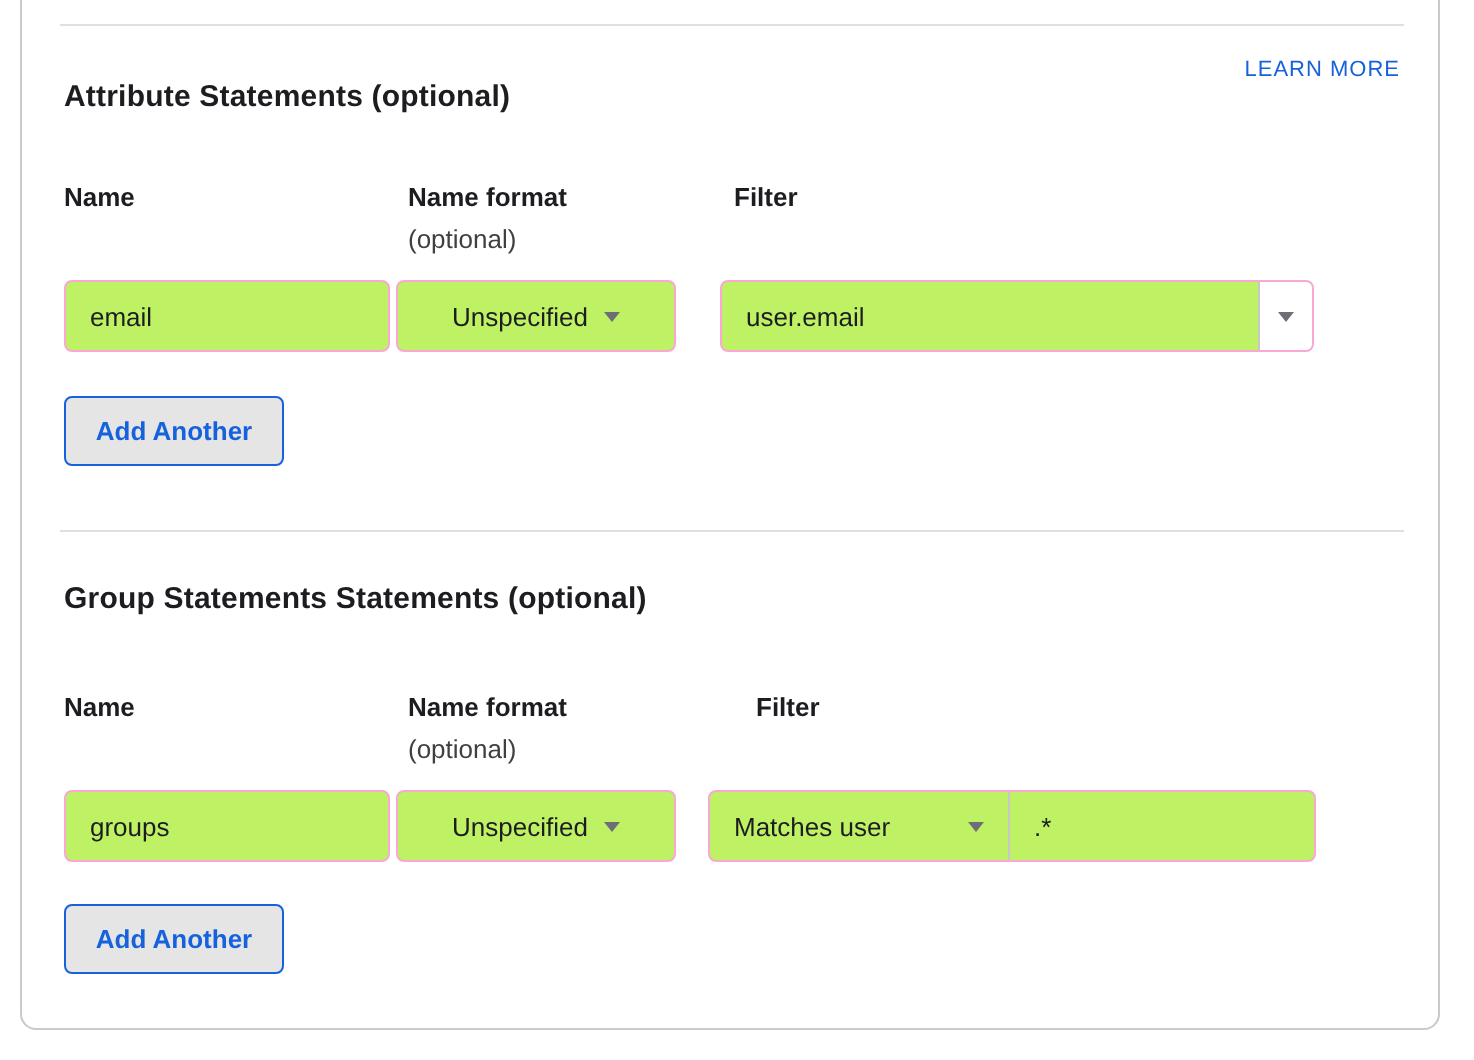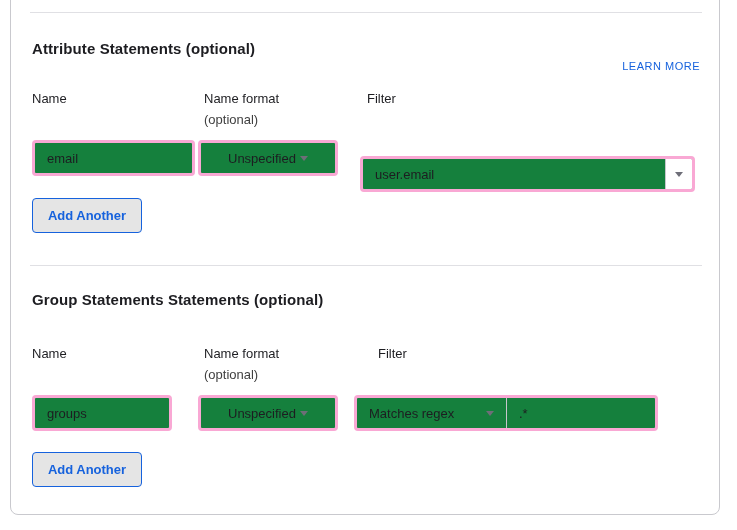--- a/index.html
+++ b/index.html
@@ -15,33 +15,33 @@
     background:#ffffff;
   }
   .divider{
     position:absolute;left:30px;width:672px;height:1px;background:#e0e0e4;
   }
   .heading{
     position:absolute;left:32px;margin:0;
     font-size:15px;font-weight:bold;color:#1d1d21;letter-spacing:.1px;
   }
   .learn-more{
-    position:absolute;right:37px;top:60px;
+    position:absolute;right:37px;top:29px;
     font-size:11px;letter-spacing:.5px;color:#1662dd;
     text-decoration:none;cursor:pointer;
   }
   .label{
-    position:absolute;font-size:13px;font-weight:normal;color:#1d1d21;
+    position:absolute;font-size:13px;font-weight:bold;color:#1d1d21;
   }
   .note{
     position:absolute;font-size:13px;color:#404040;
   }
   .field{
-    position:absolute;height:36px;box-sizing:border-box;background:#15803d;
-    border:3px solid #f9a8d4;border-radius:4px;
+    position:absolute;height:36px;box-sizing:border-box;background:#bef264;
+    border:1px solid #f9a8d4;border-radius:4px;
   }
   input.text-input{
     padding:0 12px;font-size:13px;color:#1d1d21;
     font-family:"Liberation Sans","DejaVu Sans",sans-serif;outline:none;
   }
   .select{
     display:flex;align-items:center;justify-content:space-between;
     padding:0 27px;font-size:13px;color:#1d1d21;cursor:pointer;
   }
   .caret{
@@ -89,46 +89,46 @@
 <div class="note" style="left:204px;top:112px">(optional)</div>
 <div class="label" style="left:367px;top:91px">Filter</div>
 
 <input class="field text-input" style="left: 32px; top: 140px; width: 163px;" value="email">
 
 <div class="field select" style="left:198px;top:140px;width:140px">
   <span>Unspecified</span>
   <span class="caret"></span>
 </div>
 
-<div class="field combo" style="left:360px;top:156px;width:335px">
+<div class="field combo" style="left:360px;top:140px;width:297px">
   <input class="combo-text" value="user.email" style="">
   <span class="combo-caret-cell">
     <span class="caret"></span>
   </span>
 </div>
 
 <button class="btn" style="top:198px">Add Another</button>
 
 <div class="divider" style="top:265px"></div>
 
 <h2 class="heading" style="top:291px">Group Statements Statements (optional)</h2>
 
 <div class="label" style="left:32px;top:346px">Name</div>
 <div class="label" style="left:204px;top:346px">Name format</div>
 <div class="note" style="left:204px;top:367px">(optional)</div>
 <div class="label" style="left:378px;top:346px">Filter</div>
 
-<input class="field text-input" style="left: 32px; top: 395px; width: 140px;" value="groups">
+<input class="field text-input" style="left: 32px; top: 395px; width: 163px;" value="groups">
 
 <div class="field select" style="left:198px;top:395px;width:140px">
   <span>Unspecified</span>
   <span class="caret"></span>
 </div>
 
 <div class="field combo" style="left:354px;top:395px;width:304px">
   <span class="combo-select" style="width:125px">
-    <span>Matches regex</span>
+    <span>Matches user</span>
     <span class="caret"></span>
   </span>
   <input class="combo-text" value=".*" style="">
 </div>
 
 <button class="btn" style="top:452px">Add Another</button>
 
 </body></html>

